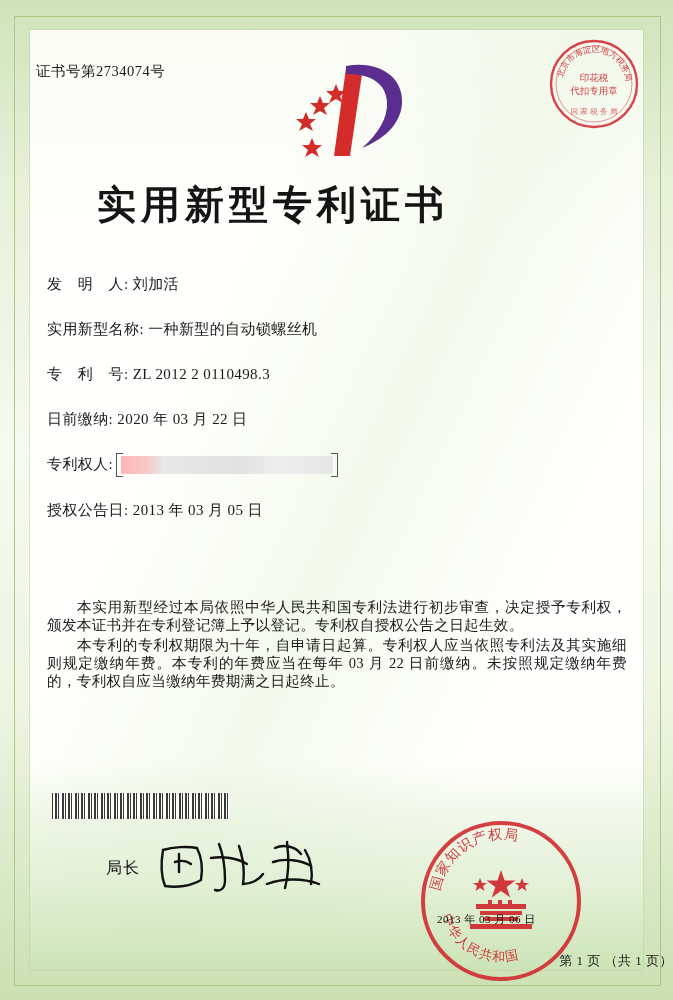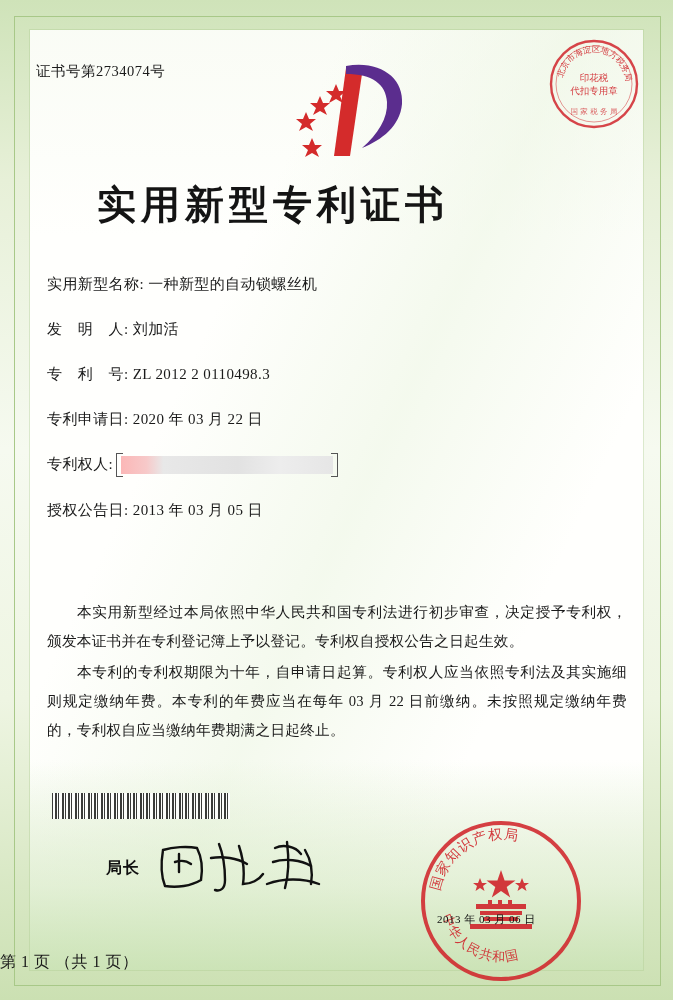--- a/index.html
+++ b/index.html
@@ -139,21 +139,21 @@
     border-top: 1px solid #555;
     border-bottom: 1px solid #555;
   }
 
   
   .body-text {
     position: absolute;
     left: 47px; top: 598px;
     width: 580px;
     font-size: 14.6px;
-    line-height: 29px;
+    line-height: 18px;
     color: #1a1a1a;
     text-align: justify;
     letter-spacing: 0.3px;
   }
   .body-text p {
     margin: 0 0 2px 0;
     text-indent: 30px;
   }
 
   
@@ -171,21 +171,20 @@
     opacity: 0.85;
   }
 
   
   .director {
     position: absolute;
     left: 106px; top: 858px;
     font-size: 16px;
     color: #111;
     letter-spacing: 1px;
-    font-weight: bold;
   }
   .signature {
     position: absolute;
     left: 155px; top: 836px;
     width: 185px; height: 62px;
   }
 
   
   .seal-main {
     position: absolute;
@@ -198,22 +197,22 @@
     font-size: 11px;
     color: #111;
     letter-spacing: 0.5px;
     z-index: 6;
   }
 
   .page-foot {
     position: absolute;
     left: 0; top: 952px;
     width: 673px;
-    text-align: left;
-    font-size: 16px;
+    text-align: right;
+    font-size: 13px;
     color: #1a1a1a;
     letter-spacing: 0.5px;
   }
 </style>
 </head>
 <body>
 
 <div class="page">
   <div class="frame-outer"></div>
   <div class="frame-mid"></div>
@@ -247,33 +246,33 @@
         <textPath href="#topsealpath" startOffset="6%">北京市海淀区地方税务局</textPath>
       </text>
       <text x="46" y="43" text-anchor="middle" font-family="DejaVu Serif, serif" font-size="9.5" fill="#d0252b" opacity="0.9">印花税</text>
       <text x="46" y="56" text-anchor="middle" font-family="DejaVu Serif, serif" font-size="9.5" fill="#d0252b" opacity="0.9">代扣专用章</text>
       <text x="46" y="76" text-anchor="middle" font-family="DejaVu Serif, serif" font-size="7.5" fill="#d0252b" opacity="0.75">国 家 税 务 局</text>
     </svg>
   </div>
 
   <div class="fields">
     <div class="field">
+      <span class="lbl">发　明　人:</span>
+      <span class="val">刘加活</span>
+    </div>
+    <div class="field">
       <span class="lbl">实用新型名称:</span>
       <span class="val">一种新型的自动锁螺丝机</span>
     </div>
     <div class="field">
-      <span class="lbl">发　明　人:</span>
-      <span class="val">刘加活</span>
-    </div>
-    <div class="field">
       <span class="lbl">专　利　号:</span>
       <span class="val">ZL 2012 2 0110498.3</span>
     </div>
     <div class="field">
-      <span class="lbl">专利申请日:</span>
+      <span class="lbl">日前缴纳:</span>
       <span class="val">2020 年 03 月 22 日</span>
     </div>
     <div class="field">
       <span class="lbl">专利权人:</span>
       <span class="redacted"></span>
     </div>
     <div class="field">
       <span class="lbl">授权公告日:</span>
       <span class="val">2013 年 03 月 05 日</span>
     </div>

